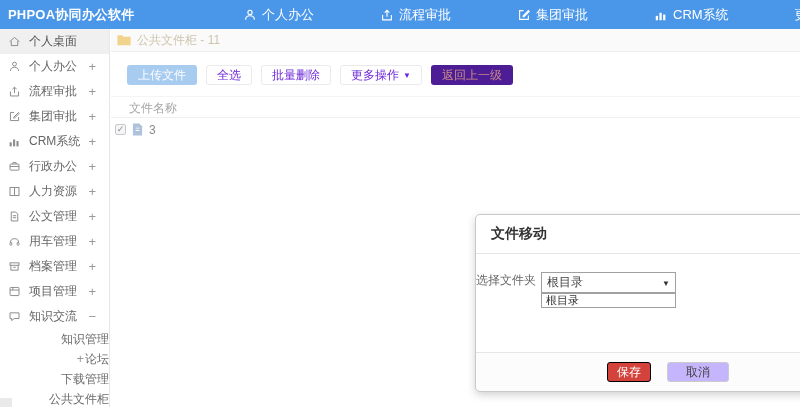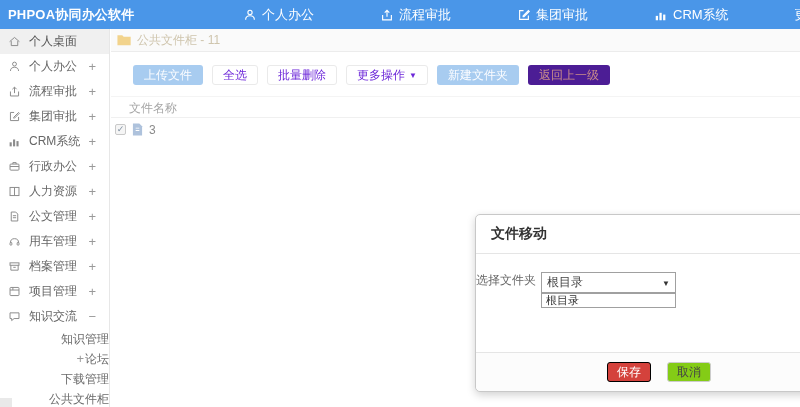--- a/index.html
+++ b/index.html
@@ -31,21 +31,21 @@
   .sub-item { height:20px; line-height:20px; padding-left:18px; position:relative;
     color:#6b6b6b; cursor:pointer;text-align:right; }
   .sub-item .expand { position:absolute; right:25px; color:#999; font-size:13px; }
   .icn { flex:none; display:block; }
   .corner-block { position:absolute; left:0; bottom:0; width:12px; height:9px;
     background:#e9e9e9; }
   
   .content { position:absolute; left:111px; top:29px; right:0; bottom:0; background:#fff; }
   .breadcrumb { height:23px; background:#fafafa; border-bottom:1px solid #ececec;
     display:flex; align-items:center; gap:6px; padding-left:6px; color:#cfc5ad; }
-  .toolbar { display:flex; gap:9px; padding:13px 0 0 16px;margin-left:6px; }
+  .toolbar { display:flex; gap:9px; padding:13px 0 0 16px; }
   .btn { height:20px; padding:0 10px; border-radius:3px; display:flex;
     align-items:center; gap:4px; font-size:12px; border:1px solid transparent;
     cursor:pointer; white-space:nowrap; }
   .btn-blue  { background:#a8ccf0; color:#fcfdff; }
   .btn-plain { background:#fff; border-color:#eaeaea; color:#6d28d9; }
   .btn-red   { background:#4c1d95; color:#c98d8a; }
   .btn .caret { font-size:8px; }
   .table-header { margin-top:11px; border-top:1px solid #f4f4f4;
     border-bottom:1px solid #f0f0f0; height:22px; line-height:22px;
     padding-left:18px; color:#a6a6a6; }
@@ -71,21 +71,21 @@
     border:1px solid #a0a0a0; z-index:40; }
   .option { height:13px; line-height:13px; font-size:11px; padding-left:4px;
     color:#333; cursor:pointer; }
   .option.selected { background:#3297fd; color:#fff; }
   .modal-footer { position:absolute; left:0; right:0; bottom:0; height:39px;
     background:#fcfcfc; border-top:1px solid #e5e5e5; border-radius:0 0 5px 5px;
     display:flex; align-items:center; padding-left:131px; }
   .btn-save { height:20px; padding:0 9px; border-radius:3px; background:#d4423c;
     color:#fff; border:1px solid #000000; font-size:12px; display:flex;
     align-items:center; cursor:pointer; }
-  .btn-cancel { height:20px; padding:0 9px; border-radius:3px; background:#84cc16;
+  .btn-cancel { height:20px; padding:0 18px; border-radius:3px; background:#c4b5fd;
     color:#444; border:1px solid #ccc; font-size:12px; display:flex;
     align-items:center; margin-left:16px; cursor:pointer; }
 </style>
 </head>
 <body>
 
 <div class="navbar">
   <div class="logo">PHPOA协同办公软件</div>
   <div class="hamburger">
       <span></span>
@@ -263,23 +263,20 @@
     </div>
     <div class="btn btn-plain">
       <span>全选</span>
     </div>
     <div class="btn btn-plain">
       <span>批量删除</span>
     </div>
     <div class="btn btn-plain">
       <span>更多操作</span>
       <span class="caret">▼</span>
-    </div>
-    <div class="btn btn-blue">
-      <span>新建文件夹</span>
     </div>
     <div class="btn btn-red">
       <span>返回上一级</span>
     </div>
   </div>
 
   <div class="table-header">
     <span>文件名称</span>
   </div>
 

